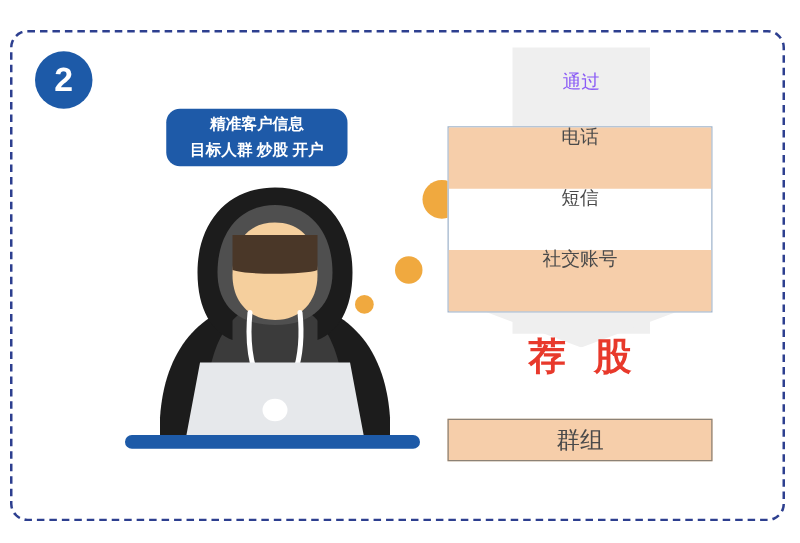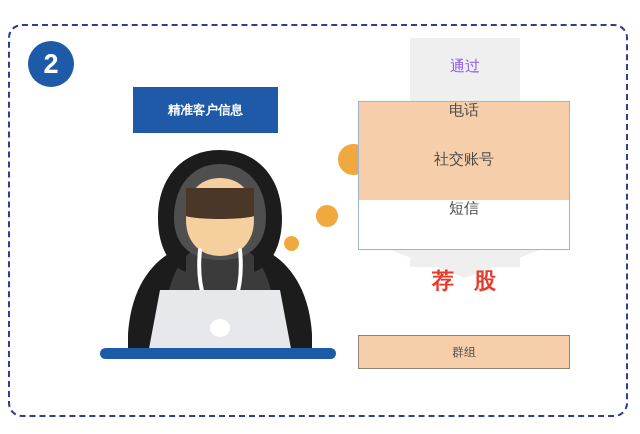--- a/index.html
+++ b/index.html
@@ -63,20 +63,21 @@
     background: #1e5aa8;
     color: #ffffff;
     display: flex;
     flex-direction: column;
     align-items: center;
     justify-content: center;
     font-size: 12.5px;
     font-weight: bold;
     line-height: 1.65;
     box-sizing: border-box;
+    border-radius: 11px;
   }
   .info-label .ln { white-space: nowrap; }
 
   
   .hacker {
     position: absolute;
     left: 96px;
     top: 144px;
     width: 248px;
     height: 220px;
@@ -152,58 +153,59 @@
     line-height: 1;
   }
   .channel-row.alt { background: #f6ceaa; }
 
   .headline {
     position: absolute;
     left: 358px;
     top: 269px;
     width: 212px;
     text-align: center;
-    font-size: 22px;
+    font-size: 30px;
     font-weight: bold;
     color: #e8392b;
     letter-spacing: 7px;
     text-indent: 7px;
     line-height: 1.1;
   }
 
   .group-box {
     position: absolute;
     left: 358px;
     top: 335px;
     width: 212px;
     height: 34px;
     background: #f6ceaa;
     border: 1px solid #8c8276;
     box-sizing: border-box;
     display: flex;
     align-items: center;
     justify-content: center;
-    font-size: 12px;
+    font-size: 19px;
     color: #4a4a4a;
     line-height: 1;
   }
 </style>
 </head>
 <body>
 
 <div id="stage">
 
   <div class="dashed-frame"></div>
 
   <div class="step-badge">
     <span>2</span>
   </div>
 
   <div class="info-label">
     <span class="ln">精准客户信息</span>
+    <span class="ln">目标人群 炒股 开户</span>
   </div>
 
   <svg class="hacker" viewBox="0 0 248 220">
 
     <path d="M124 96
              C 70 96, 36 130, 32 190
              L 32 212 L 216 212 L 216 190
              C 212 130, 178 96, 124 96 Z" fill="#1c1c1c"></path>
 
     <path d="M124 98
@@ -252,26 +254,26 @@
   <div class="gray-band"></div>
   <div class="arrow-wings"></div>
   <div class="arrow-head"></div>
 
   <div class="through-label">通过</div>
 
   <div class="channel-box">
     <div class="channel-row alt">
       <span>电话</span>
     </div>
+    <div class="channel-row">
+      <span>短信</span>
+    </div>
     <div class="channel-row alt">
       <span>社交账号</span>
     </div>
-    <div class="channel-row">
-      <span>短信</span>
-    </div>
   </div>
 
   <div class="headline">荐 股</div>
 
   <div class="group-box">
     <span>群组</span>
   </div>
 
 </div>
 

